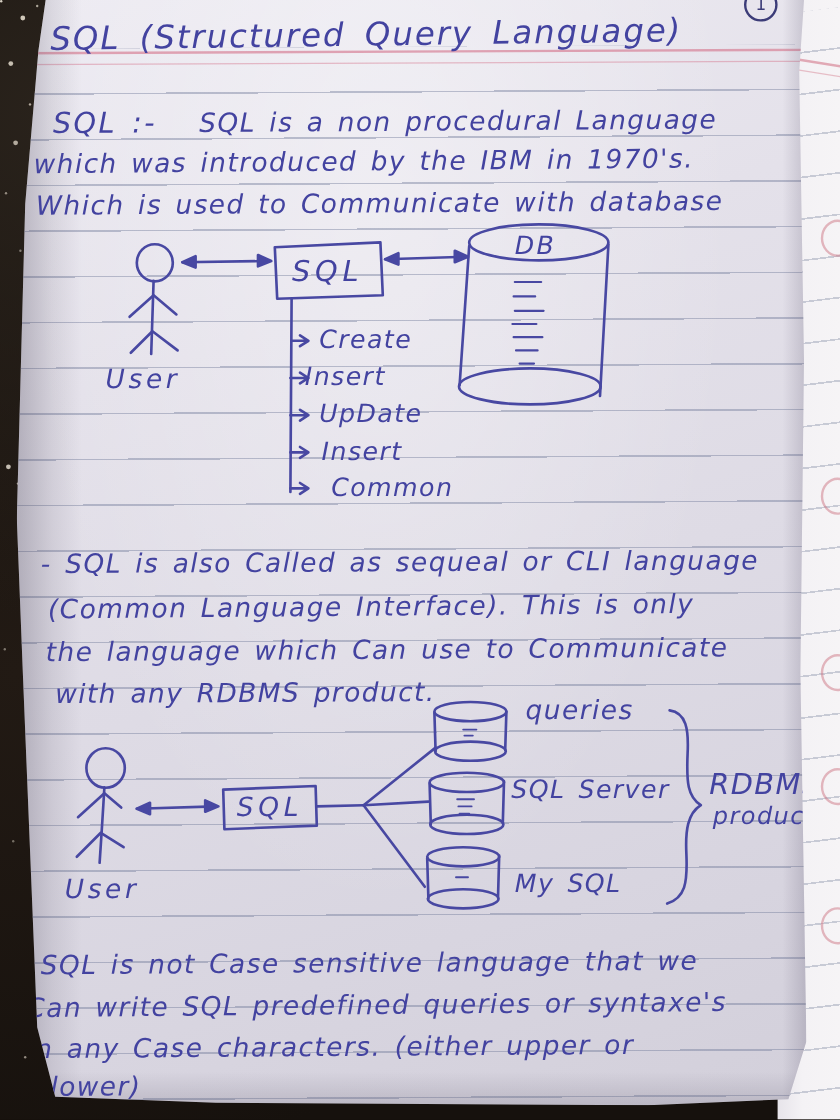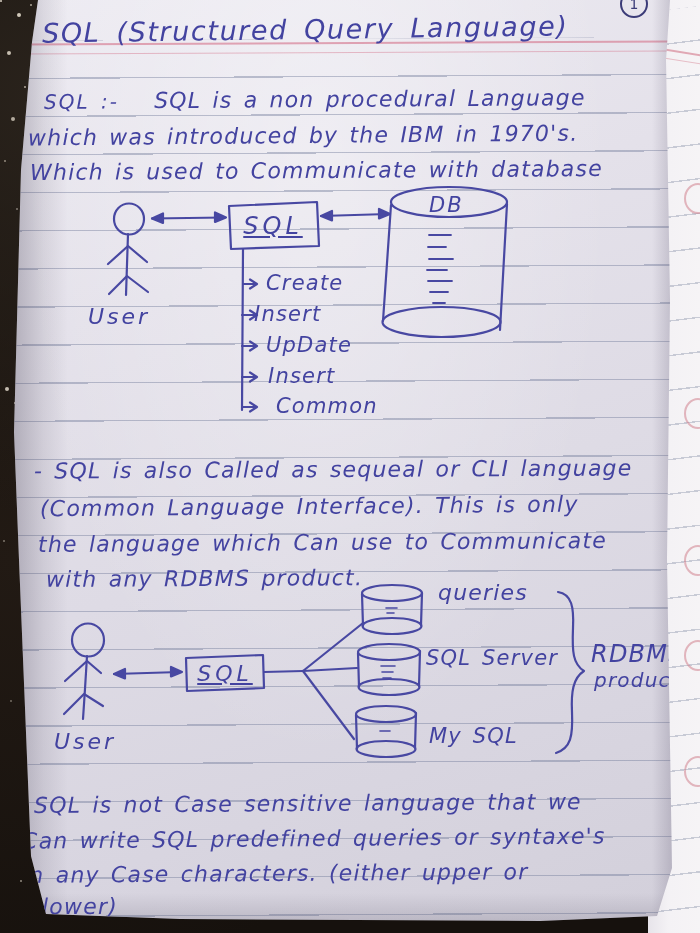--- a/index.html
+++ b/index.html
@@ -54,21 +54,21 @@
   .margin-line{position:absolute;left:14px;top:42px;width:656px;height:8px;
     border-top:2px solid rgba(213,116,140,.62);
     border-bottom:1.6px solid rgba(213,116,140,.45);
     transform:rotate(-.25deg);}
   
   .hw{position:absolute;font-style:italic;color:#4343a0;font-size:22px;
     letter-spacing:1.2px;word-spacing:3px;white-space:nowrap;}
   .title{font-size:27px;letter-spacing:1.6px;word-spacing:6px;transform:rotate(-.8deg);}
   .small{font-size:21px;}
   .boxlabel{display:flex;align-items:center;justify-content:center;
-    letter-spacing:4px;font-size:24px;text-decoration:underline;}
+    letter-spacing:4px;font-size:24px;}
   .pagenum{position:absolute;left:620px;top:-10px;width:24px;height:24px;
     border:2px solid #3c3c78;border-radius:50%;color:#3c3c78;
     font-size:14px;display:flex;align-items:center;justify-content:center;}
   svg.ink{position:absolute;left:0;top:0;z-index:1;}
   .hw{z-index:3;}
 </style>
 </head>
 <body>
 
 <div class="photo-bg"></div>
@@ -171,21 +171,21 @@
       <path d="M380,731 h10" stroke-width="1.6"></path>
     </g>
     <g>
       <path d="M558,592 C572,594 574,608 573,628 C572,652 573,664 584,671 C573,678 571,692 572,712 C573,736 571,748 556,753"></path>
     </g>
   </svg>
 
   <div class="hw title" style="left:42px;top:14px">SQL (Structured Query Language)</div>
 
   <div class="hw" style="left:44px;top:87px;transform:rotate(-.4deg)">
-    <span class="red" style="font-size:20px;letter-spacing:2px">SQL :-</span>
+    <span class="red" style="font-size:24px;letter-spacing:2px">SQL :-</span>
     <span style="margin-left:24px">SQL is a non procedural Language</span>
   </div>
   <div class="hw" style="left:28px;top:123px;transform:rotate(-.5deg)">which was introduced by the IBM in 1970's.</div>
   <div class="hw" style="left:30px;top:158px;transform:rotate(-.4deg)">Which is used to Communicate with database</div>
 
   <div class="hw boxlabel" style="left:229px;top:204px;width:88px;height:43px">SQL</div>
   <div class="hw small" style="left:429px;top:193px;letter-spacing:2px">DB</div>
   <div class="hw" style="left:88px;top:304px;letter-spacing:3px">User</div>
   <div class="hw small" style="left:266px;top:271px">Create</div>
   <div class="hw small" style="left:254px;top:302px">Insert</div>

